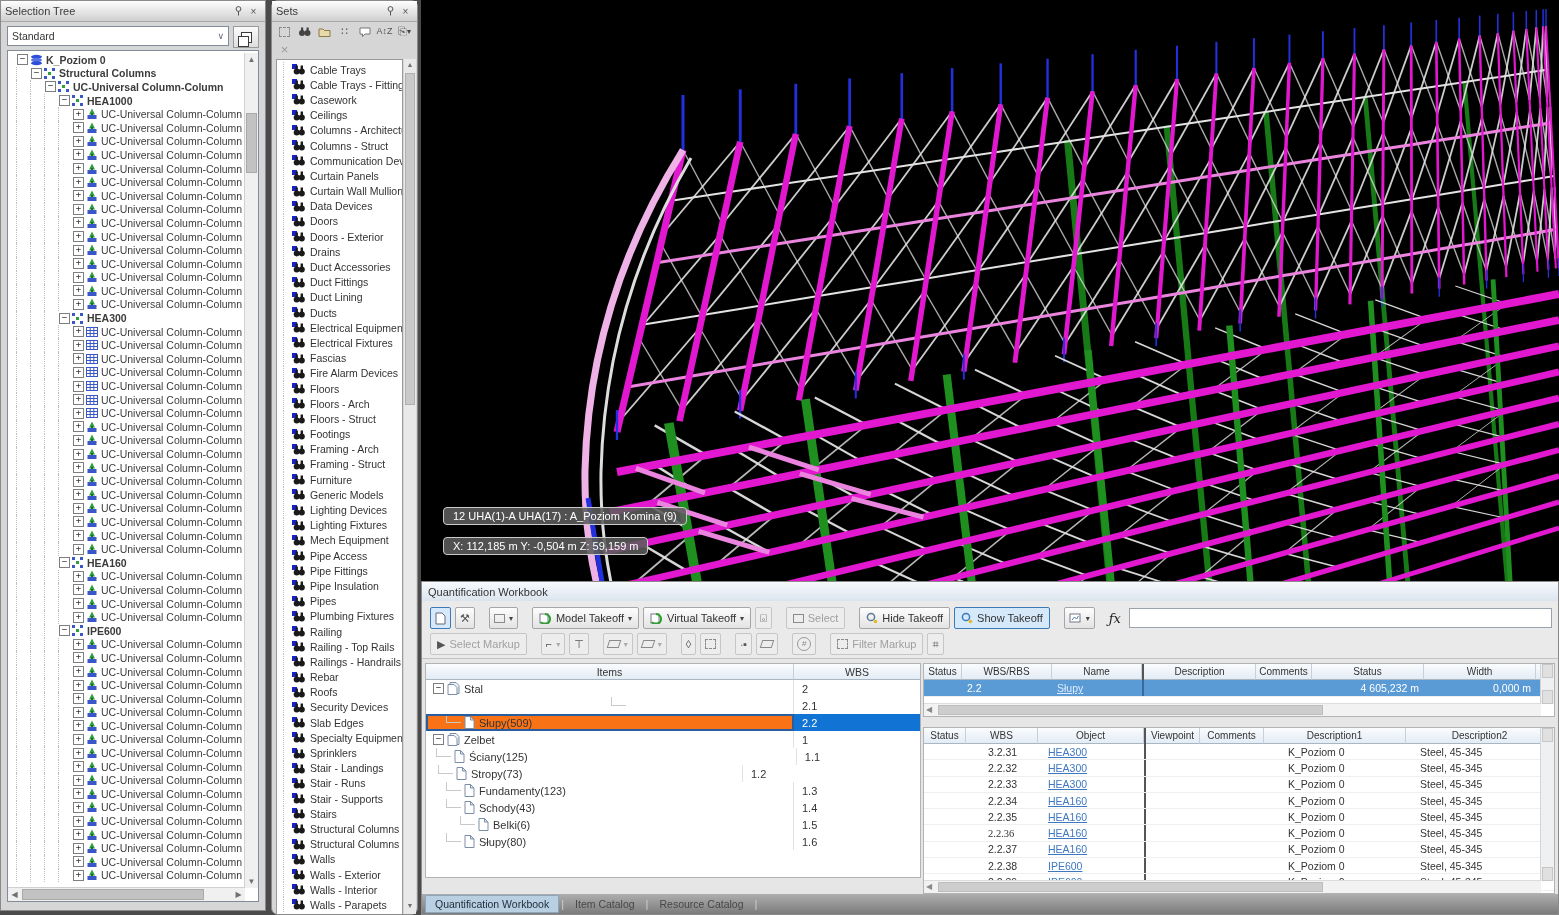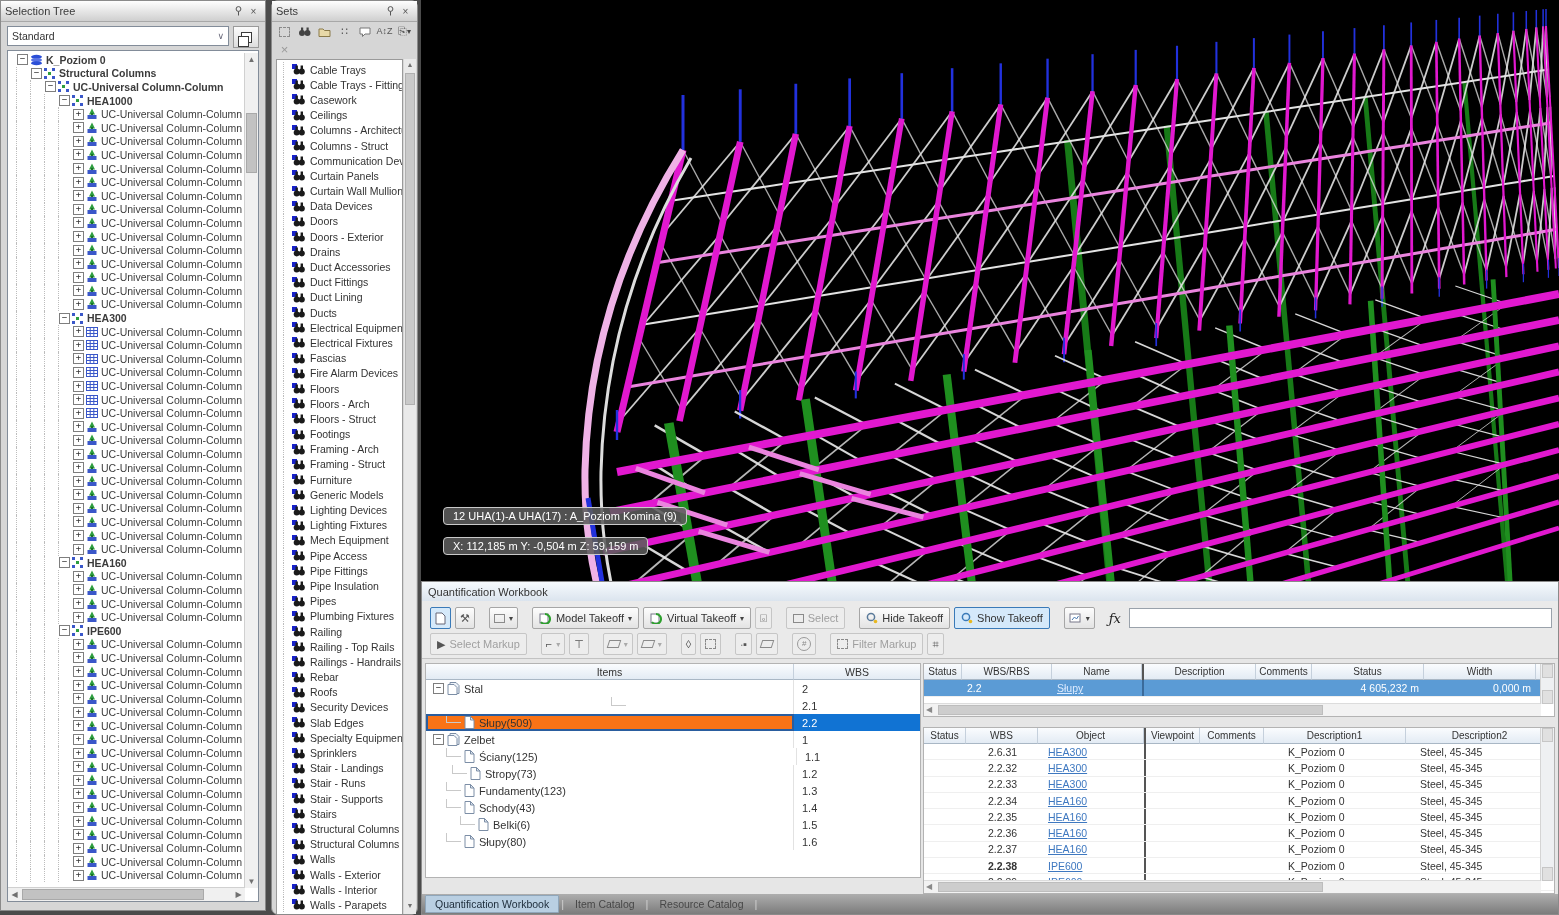--- a/index.html
+++ b/index.html
@@ -2553,34 +2553,34 @@
                 <svg width="13" height="13" viewBox="0 0 13 13">
                   <path d="M3 0.5 h6 l3 3 v8 h-9 z" fill="#eef3f9" stroke="#7c8ea6"></path>
                   <path d="M1 2.5 h6 l3 3 v7 h-9 z" fill="#fff" stroke="#7c8ea6"></path>
                 </svg>
               </span>
               <span>Zelbet</span>
             </div>
             <div class="gwbs" style="width:126px;">1</div>
           </div>
           <div class="grow">
-            <div class="gitems" style="width:380px;padding-left:10px;">
+            <div class="gitems" style="width:380px;">
               <span class="conn"></span>
               <span class="pgico">
                 <svg width="11" height="13" viewBox="0 0 11 13">
                   <path d="M1 0.5 h5.5 l3.5 3.5 v8.5 h-9 z" fill="#fff" stroke="#7c8ea6"></path>
                   <path d="M6.5 0.5 l3.5 3.5 h-3.5 z" fill="#dfe7f2" stroke="#7c8ea6"></path>
                 </svg>
               </span>
               <span>Ściany(125)</span>
             </div>
             <div class="gwbs" style="width:126px;">1.1</div>
           </div>
           <div class="grow">
-            <div class="gitems" style="width:368px;padding-left:16px;">
+            <div class="gitems" style="width:317px;padding-left:2px;">
               <span class="conn"></span>
               <span class="pgico">
                 <svg width="11" height="13" viewBox="0 0 11 13">
                   <path d="M1 0.5 h5.5 l3.5 3.5 v8.5 h-9 z" fill="#fff" stroke="#7c8ea6"></path>
                   <path d="M6.5 0.5 l3.5 3.5 h-3.5 z" fill="#dfe7f2" stroke="#7c8ea6"></path>
                 </svg>
               </span>
               <span>Stropy(73)</span>
             </div>
             <div class="gwbs" style="width:126px;">1.2</div>
@@ -2682,21 +2682,21 @@
         <div class="thickdiv"></div>
         <div class="thc" style="width:54px;">Viewpoint</div>
         <div class="thc" style="width:64px;">Comments</div>
         <div class="thc" style="width:142px;">Description1</div>
         <div class="thc" style="width:148px;">Description2</div>
         <div class="thc" style="flex:1;border-right:none;"></div>
       </div>
       <div id="objRows">
           <div class="trw" style="height:15.3px;">
             <div class="tc" style="width:42px;"></div>
-            <div class="tc" style="width:72px;padding-left:22px;">2.6.31</div>
+            <div class="tc" style="width:72px;padding-left:22px;">3.2.31</div>
             <div class="tc" style="width:106px;padding-left:10px;">
               <span class="lnk">HEA300</span>
             </div>
             <div class="thickdiv" style="background:#555;"></div>
             <div class="tc" style="width:54px;"></div>
             <div class="tc" style="width:64px;"></div>
             <div class="tc" style="width:142px;padding-left:24px;">K_Poziom 0</div>
             <div class="tc" style="width:148px;padding-left:14px;">Steel, 45-345</div>
           </div>
           <div class="trw" style="height:15.3px;">
@@ -2742,21 +2742,21 @@
               <span class="lnk">HEA160</span>
             </div>
             <div class="thickdiv" style="background:#555;"></div>
             <div class="tc" style="width:54px;"></div>
             <div class="tc" style="width:64px;"></div>
             <div class="tc" style="width:142px;padding-left:24px;">K_Poziom 0</div>
             <div class="tc" style="width:148px;padding-left:14px;">Steel, 45-345</div>
           </div>
           <div class="trw" style="height:15.3px;">
             <div class="tc" style="width:42px;"></div>
-            <div class="tc" style="width:72px;padding-left:22px;">2.2.36</div>
+            <div class="tc" style="width:72px;padding-left:22px;font-family:Liberation Serif, serif;">2.2.36</div>
             <div class="tc" style="width:106px;padding-left:10px;">
               <span class="lnk">HEA160</span>
             </div>
             <div class="thickdiv" style="background:#555;"></div>
             <div class="tc" style="width:54px;"></div>
             <div class="tc" style="width:64px;"></div>
             <div class="tc" style="width:142px;padding-left:24px;">K_Poziom 0</div>
             <div class="tc" style="width:148px;padding-left:14px;">Steel, 45-345</div>
           </div>
           <div class="trw" style="height:15.3px;">
@@ -2766,21 +2766,21 @@
               <span class="lnk">HEA160</span>
             </div>
             <div class="thickdiv" style="background:#555;"></div>
             <div class="tc" style="width:54px;"></div>
             <div class="tc" style="width:64px;"></div>
             <div class="tc" style="width:142px;padding-left:24px;">K_Poziom 0</div>
             <div class="tc" style="width:148px;padding-left:14px;">Steel, 45-345</div>
           </div>
           <div class="trw" style="height:15.3px;">
             <div class="tc" style="width:42px;"></div>
-            <div class="tc" style="width:72px;padding-left:22px;font-weight:bold;">2.2.38</div>
+            <div class="tc" style="width:72px;padding-left:22px;">2.2.38</div>
             <div class="tc" style="width:106px;padding-left:10px;">
               <span class="lnk">IPE600</span>
             </div>
             <div class="thickdiv" style="background:#555;"></div>
             <div class="tc" style="width:54px;"></div>
             <div class="tc" style="width:64px;"></div>
             <div class="tc" style="width:142px;padding-left:24px;">K_Poziom 0</div>
             <div class="tc" style="width:148px;padding-left:14px;">Steel, 45-345</div>
           </div>
           <div class="trw" style="height:15.3px;">

